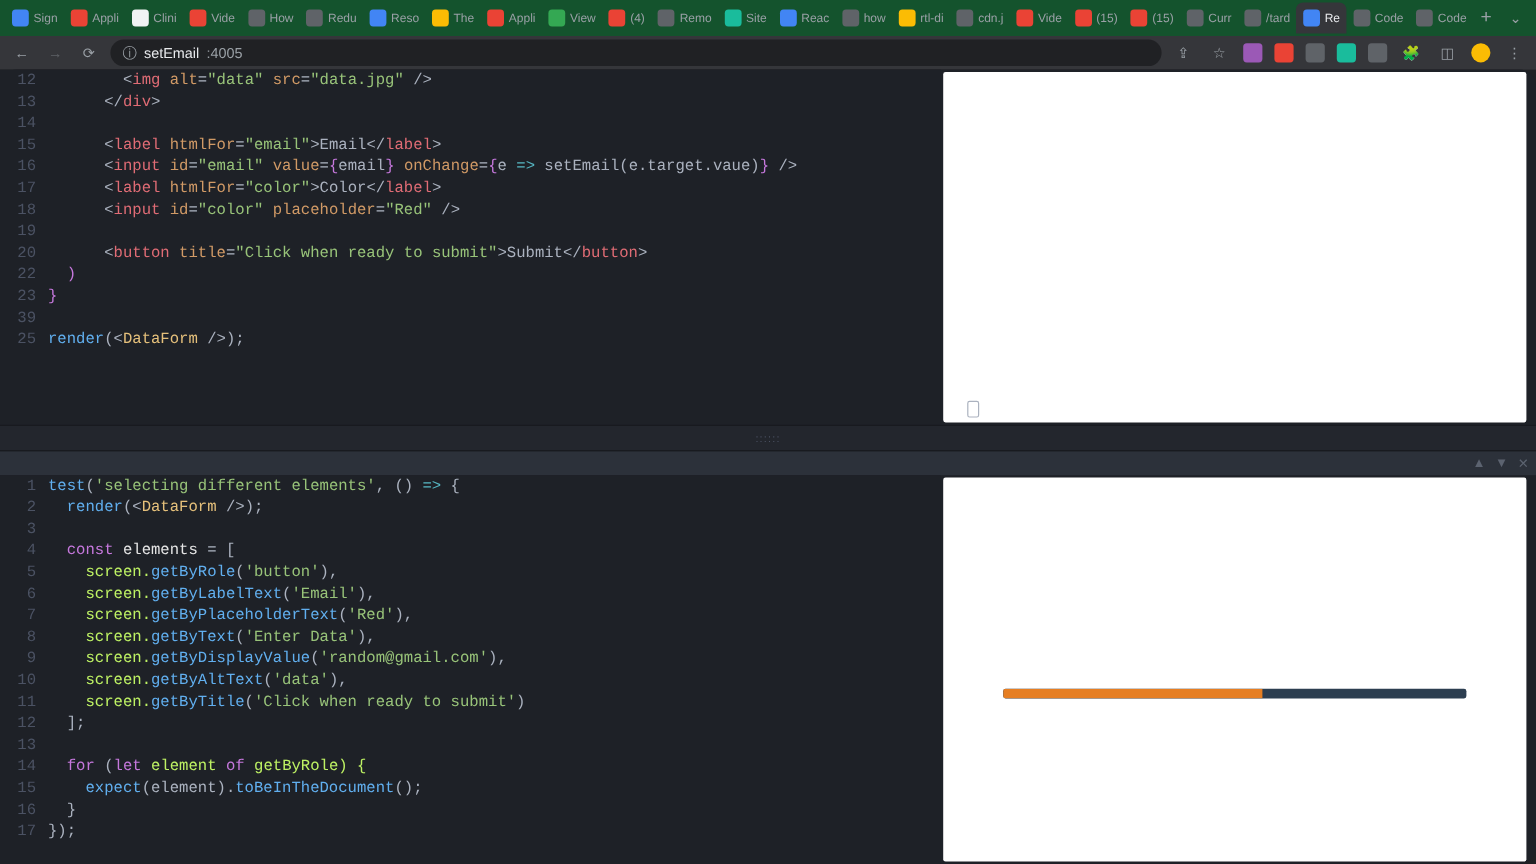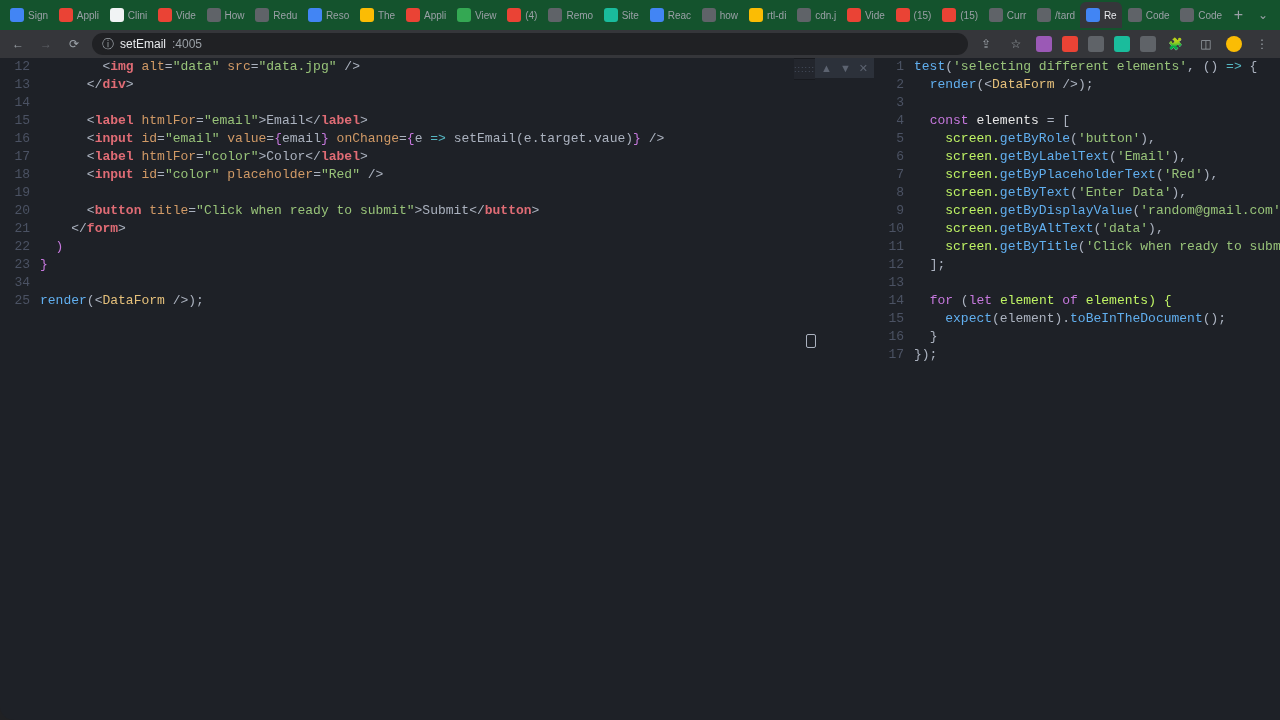--- a/index.html
+++ b/index.html
@@ -83,21 +83,21 @@
 }
 .address-bar .host { color: #e8eaed; }
 .toolbar-right { display: flex; gap: 10px; align-items: center; }
 .ext-icon {
   width: 16px; height: 16px; border-radius: 3px;
   cursor: pointer;
 }
 .content {
   height: calc(720px - 58px);
   display: flex;
-  flex-direction: row;
+  flex-direction: column;
   background: #1e2127;
   border-radius: 14px;
 }
 .pane-row { display: flex; flex: 1; min-height: 0; }
 .editor-pane {
   width: 784px;
   background: #1e2127;
   overflow: hidden;
   font-family: Consolas, "Courier New", monospace;
   font-size: 13px;
@@ -133,21 +133,21 @@
   height: 20px;
   background: #2c313a;
   display: flex;
   justify-content: flex-end;
   align-items: center;
   padding: 0 6px;
   gap: 8px;
 }
 .panel-btn { color: #5c6370; cursor: pointer; font-size: 11px; }
 
-.tk-tag { color: #e06c75; font-weight: bold; }
+.tk-tag { color: #e06c75; }
 .tk-attr { color: #d19a66; }
 .tk-str { color: #98c379; }
 .tk-punc { color: #abb2bf; }
 .tk-brace { color: #c678dd; }
 .tk-txt { color: #abb2bf; }
 .tk-kw { color: #c678dd; }
 .tk-fn { color: #61afef; }
 .tk-const { color: #e5e5e5; }
 .tk-op { color: #56b6c2; }
 .tk-comp { color: #e5c07b; }
@@ -313,24 +313,23 @@
     <div class="editor-pane" id="editor-top">
         <div class="code-line"><div class="gutter">12</div><div class="code-content">        <span class="tk-punc">&lt;</span><span class="tk-tag">img</span> <span class="tk-attr">alt</span><span class="tk-punc">=</span><span class="tk-str">"data"</span> <span class="tk-attr">src</span><span class="tk-punc">=</span><span class="tk-str">"data.jpg"</span> <span class="tk-punc">/&gt;</span></div></div>
         <div class="code-line"><div class="gutter">13</div><div class="code-content">      <span class="tk-punc">&lt;/</span><span class="tk-tag">div</span><span class="tk-punc">&gt;</span></div></div>
         <div class="code-line"><div class="gutter">14</div><div class="code-content"> </div></div>
         <div class="code-line"><div class="gutter">15</div><div class="code-content">      <span class="tk-punc">&lt;</span><span class="tk-tag">label</span> <span class="tk-attr">htmlFor</span><span class="tk-punc">=</span><span class="tk-str">"email"</span><span class="tk-punc">&gt;</span><span class="tk-txt">Email</span><span class="tk-punc">&lt;/</span><span class="tk-tag">label</span><span class="tk-punc">&gt;</span></div></div>
         <div class="code-line"><div class="gutter">16</div><div class="code-content">      <span class="tk-punc">&lt;</span><span class="tk-tag">input</span> <span class="tk-attr">id</span><span class="tk-punc">=</span><span class="tk-str">"email"</span> <span class="tk-attr">value</span><span class="tk-punc">=</span><span class="tk-brace">{</span><span class="tk-txt">email</span><span class="tk-brace">}</span> <span class="tk-attr">onChange</span><span class="tk-punc">=</span><span class="tk-brace">{</span><span class="tk-txt">e </span><span class="tk-op">=&gt;</span><span class="tk-txt"> setEmail(e.target.vaue)</span><span class="tk-brace">}</span> <span class="tk-punc">/&gt;</span></div></div>
         <div class="code-line"><div class="gutter">17</div><div class="code-content">      <span class="tk-punc">&lt;</span><span class="tk-tag">label</span> <span class="tk-attr">htmlFor</span><span class="tk-punc">=</span><span class="tk-str">"color"</span><span class="tk-punc">&gt;</span><span class="tk-txt">Color</span><span class="tk-punc">&lt;/</span><span class="tk-tag">label</span><span class="tk-punc">&gt;</span></div></div>
         <div class="code-line"><div class="gutter">18</div><div class="code-content">      <span class="tk-punc">&lt;</span><span class="tk-tag">input</span> <span class="tk-attr">id</span><span class="tk-punc">=</span><span class="tk-str">"color"</span> <span class="tk-attr">placeholder</span><span class="tk-punc">=</span><span class="tk-str">"Red"</span> <span class="tk-punc">/&gt;</span></div></div>
         <div class="code-line"><div class="gutter">19</div><div class="code-content"> </div></div>
         <div class="code-line"><div class="gutter">20</div><div class="code-content">      <span class="tk-punc">&lt;</span><span class="tk-tag">button</span> <span class="tk-attr">title</span><span class="tk-punc">=</span><span class="tk-str">"Click when ready to submit"</span><span class="tk-punc">&gt;</span><span class="tk-txt">Submit</span><span class="tk-punc">&lt;/</span><span class="tk-tag">button</span><span class="tk-punc">&gt;</span></div></div>
-        <div class="code-line"><div class="gutter">21</div><div class="code-content">    <span class="tk-punc">&lt;/</span><span class="tk-tag">form</span><span class="tk-punc">&gt;</span></div></div>
         <div class="code-line"><div class="gutter">22</div><div class="code-content">  <span class="tk-brace">)</span></div></div>
         <div class="code-line"><div class="gutter">23</div><div class="code-content"><span class="tk-brace">}</span></div></div>
-        <div class="code-line"><div class="gutter">34</div><div class="code-content"> </div></div>
+        <div class="code-line"><div class="gutter">39</div><div class="code-content"> </div></div>
         <div class="code-line"><div class="gutter">25</div><div class="code-content"><span class="tk-fn">render</span><span class="tk-punc">(</span><span class="tk-punc">&lt;</span><span class="tk-comp">DataForm</span> <span class="tk-punc">/&gt;);</span></div></div>
       </div>
     <div class="preview-pane"></div>
   </div>
 
   <div class="divider-h">
     <span class="divider-grip">::::::</span>
   </div>
 
   <div class="panel-header">
@@ -347,21 +346,21 @@
         <div class="code-line"><div class="gutter">4</div><div class="code-content">  <span class="tk-kw">const</span> <span class="tk-const">elements</span> <span class="tk-punc">= [</span></div></div>
         <div class="code-line"><div class="gutter">5</div><div class="code-content">    <span class="tk-plain">screen.</span><span class="tk-fn">getByRole</span><span class="tk-punc">(</span><span class="tk-str">'button'</span><span class="tk-punc">),</span></div></div>
         <div class="code-line"><div class="gutter">6</div><div class="code-content">    <span class="tk-plain">screen.</span><span class="tk-fn">getByLabelText</span><span class="tk-punc">(</span><span class="tk-str">'Email'</span><span class="tk-punc">),</span></div></div>
         <div class="code-line"><div class="gutter">7</div><div class="code-content">    <span class="tk-plain">screen.</span><span class="tk-fn">getByPlaceholderText</span><span class="tk-punc">(</span><span class="tk-str">'Red'</span><span class="tk-punc">),</span></div></div>
         <div class="code-line"><div class="gutter">8</div><div class="code-content">    <span class="tk-plain">screen.</span><span class="tk-fn">getByText</span><span class="tk-punc">(</span><span class="tk-str">'Enter Data'</span><span class="tk-punc">),</span></div></div>
         <div class="code-line"><div class="gutter">9</div><div class="code-content">    <span class="tk-plain">screen.</span><span class="tk-fn">getByDisplayValue</span><span class="tk-punc">(</span><span class="tk-str">'random@gmail.com'</span><span class="tk-punc">),</span></div></div>
         <div class="code-line"><div class="gutter">10</div><div class="code-content">    <span class="tk-plain">screen.</span><span class="tk-fn">getByAltText</span><span class="tk-punc">(</span><span class="tk-str">'data'</span><span class="tk-punc">),</span></div></div>
         <div class="code-line"><div class="gutter">11</div><div class="code-content">    <span class="tk-plain">screen.</span><span class="tk-fn">getByTitle</span><span class="tk-punc">(</span><span class="tk-str">'Click when ready to submit'</span><span class="tk-punc">)</span></div></div>
         <div class="code-line"><div class="gutter">12</div><div class="code-content">  <span class="tk-punc">];</span></div></div>
         <div class="code-line"><div class="gutter">13</div><div class="code-content"> </div></div>
-        <div class="code-line"><div class="gutter">14</div><div class="code-content">  <span class="tk-kw">for</span> <span class="tk-punc">(</span><span class="tk-kw">let</span> <span class="tk-plain">element</span> <span class="tk-kw">of</span> <span class="tk-plain">elements) {</span></div></div>
+        <div class="code-line"><div class="gutter">14</div><div class="code-content">  <span class="tk-kw">for</span> <span class="tk-punc">(</span><span class="tk-kw">let</span> <span class="tk-plain">element</span> <span class="tk-kw">of</span> <span class="tk-plain">getByRole) {</span></div></div>
         <div class="code-line"><div class="gutter">15</div><div class="code-content">    <span class="tk-fn">expect</span><span class="tk-punc">(element).</span><span class="tk-fn">toBeInTheDocument</span><span class="tk-punc">();</span></div></div>
         <div class="code-line"><div class="gutter">16</div><div class="code-content">  <span class="tk-punc">}</span></div></div>
         <div class="code-line"><div class="gutter">17</div><div class="code-content"><span class="tk-punc">});</span></div></div>
       </div>
     <div class="preview-pane">
       <div class="progress-bar">
         <div class="progress-fill" id="progress-fill" style="width: 56%;"></div>
       </div>
     </div>
   </div>

